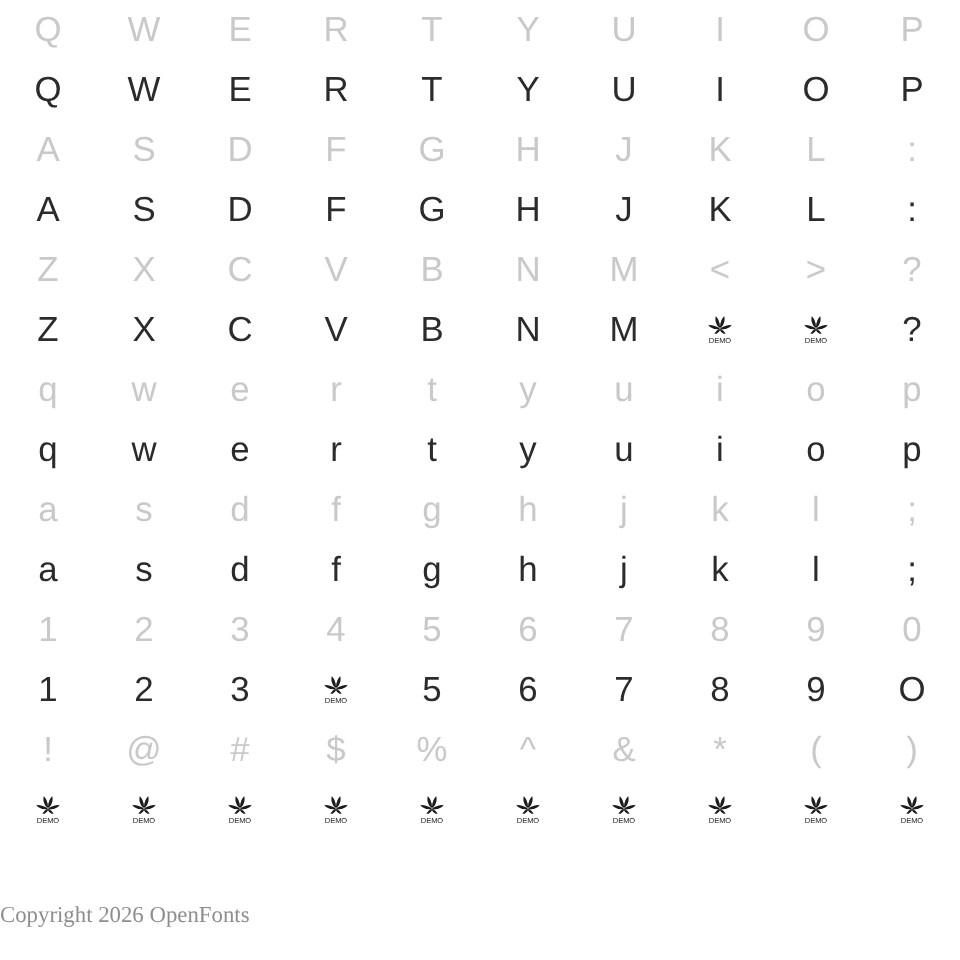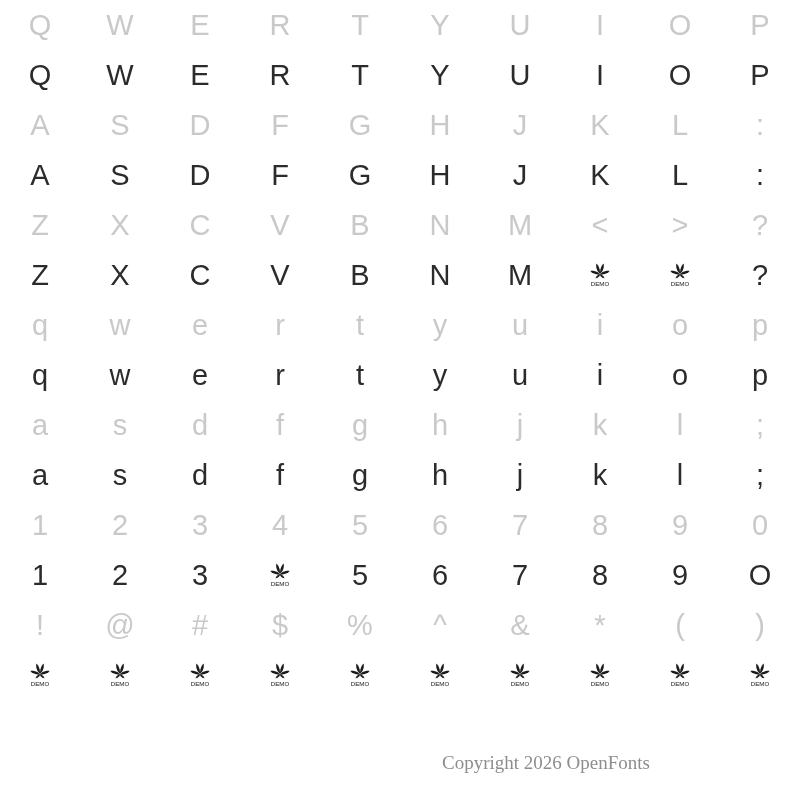--- a/index.html
+++ b/index.html
@@ -54,25 +54,24 @@
     width: 26px;
     height: 26px;
     position: relative;
   }
   .demo-mark svg { display: block; }
   .footer {
     position: absolute;
     left: 0;
     top: 752px;
     width: 644px;
-    text-align: right;
+    text-align: left;
     color: #8d8d8d;
     font-size: 19px;
     font-family: "Liberation Serif", serif;
-    margin-left: 40px;
   }
   .copyright-inner {
     display: inline-block;
     padding-right: 34px;
   }
 </style>
 </head>
 <body>
 
 <div id="sheet">

